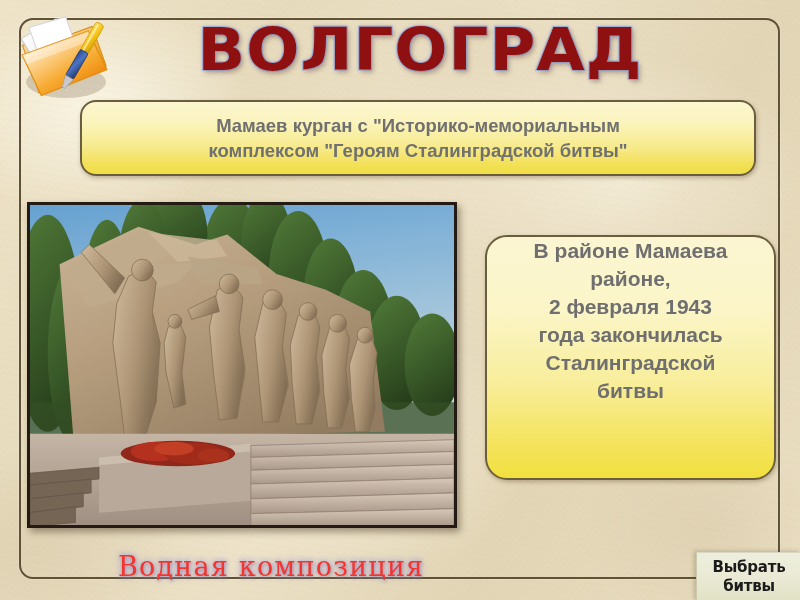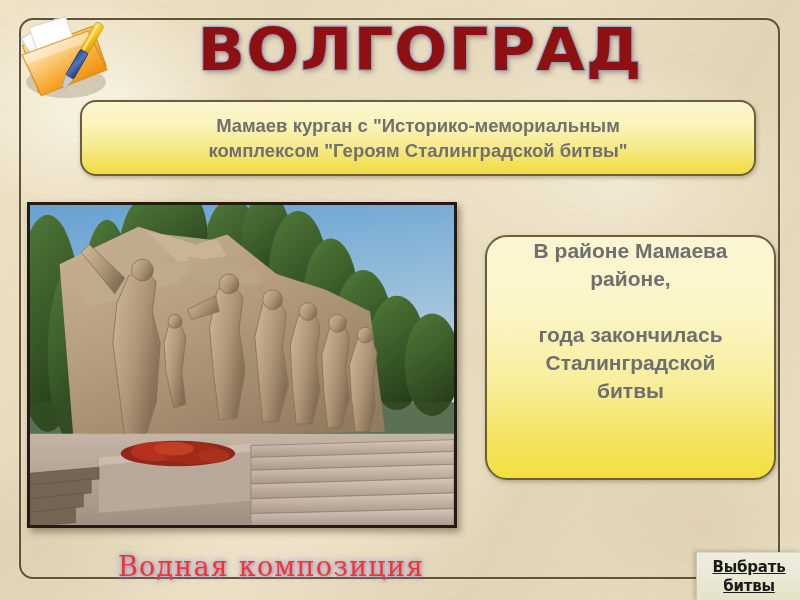--- a/index.html
+++ b/index.html
@@ -194,21 +194,20 @@
     justify-content: center;
     cursor: pointer;
   }
   #choose-city-button .line {
     font-family: "DejaVu Sans", sans-serif;
     font-weight: bold;
     font-size: 15px;
     line-height: 19px;
     color: #1b1b1b;
     letter-spacing: -0.2px;
-    text-decoration: underline;
   }
 </style>
 </head>
 <body>
 
 <div id="slide">
 
   <div id="paper-texture"></div>
   <div id="paper-grain"></div>
 
@@ -406,21 +405,21 @@
       </g>
 
       <rect x="0" y="0" width="430" height="326" fill="#c08a3a" opacity="0.07"></rect>
     </svg>
   </div>
 
   <div id="info-box">
     <div id="info-text">
       <span>В районе Мамаева</span><br>
       <span>районе,</span><br>
-      <br>
+      <span>2 февраля 1943</span><br>
       <span>года закончилась</span><br>
       <span>Сталинградской</span><br>
       <span>битвы</span>
     </div>
   </div>
 
   <div id="caption">Водная  композиция</div>
 
   <div id="choose-city-button">
     <span class="line">Выбрать</span>

